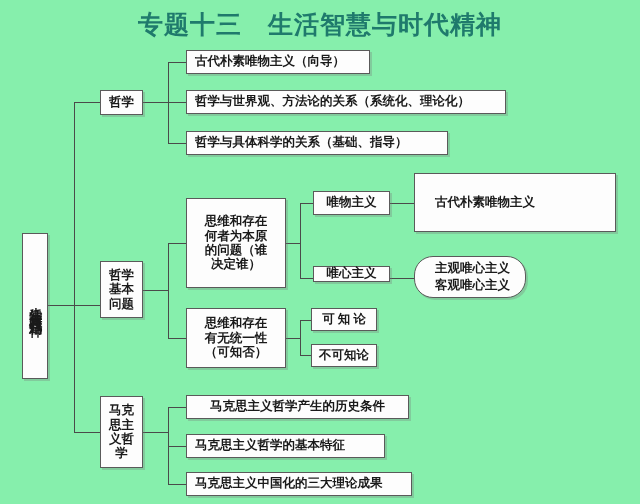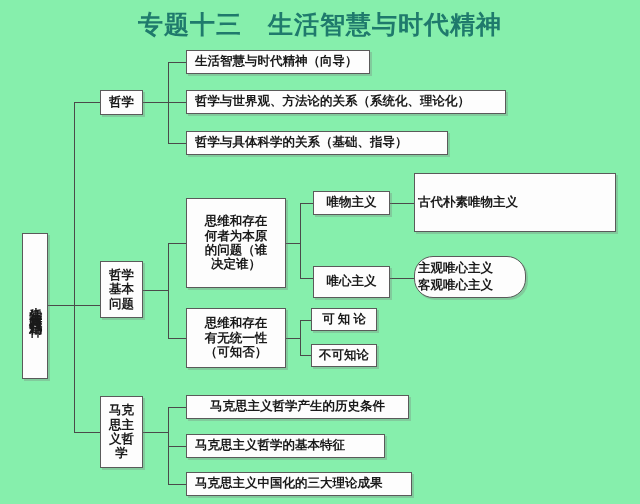--- a/index.html
+++ b/index.html
@@ -68,21 +68,21 @@
     letter-spacing: 2px;
     font-size: 13px;
     padding: 4px 0;
   }
   .node .ln { display: block; }
   .multi {
     flex-direction: column;
     align-items: flex-start;
     justify-content: center;
     text-align: left;
-    padding-left: 3px;
+    padding-left: 20px;
     line-height: 1.38;
   }
 </style>
 </head>
 <body>
 
 <div id="canvas">
 
   <div id="title">专题十三　生活智慧与时代精神</div>
 
@@ -123,21 +123,21 @@
       <path d="M168 407 L186 407"></path>
       <path d="M168 446 L186 446"></path>
       <path d="M168 484 L186 484"></path>
     </g>
   </svg>
 
   <div class="node vertical-root" style="left:22px; top:233px; width:26px; height:146px;">生活智慧与时代精神</div>
 
   <div class="node" style="left:100px; top:90px; width:43px; height:25px;">哲学</div>
 
-  <div class="node left-align" style="left:186px; top:50px; width:184px; height:24px;">生活智慧与时代精神（向导）</div>
+  <div class="node left-align" style="left:186px; top:50px; width:184px; height:24px;">古代朴素唯物主义（向导）</div>
 
   <div class="node left-align" style="left:186px; top:131px; width:262px; height:24px;">哲学与具体科学的关系（基础、指导）</div>
 
   <div class="node left-align" style="left:186px; top:90px; width:320px; height:24px;">哲学与世界观、方法论的关系（系统化、理论化）</div>
 
   <div class="node stack" style="left:100px; top:261px; width:43px; height:57px;">
     <span class="ln">哲学</span>
     <span class="ln">基本</span>
     <span class="ln">问题</span>
   </div>
@@ -154,21 +154,21 @@
     <span class="ln">有无统一性</span>
     <span class="ln">（可知否）</span>
   </div>
 
   <div class="node" style="left:313px; top:191px; width:77px; height:24px;">唯物主义</div>
 
   <div class="node multi" style="left:414px; top:173px; width:202px; height:59px;">
     <span class="ln">古代朴素唯物主义</span>
   </div>
 
-  <div class="node" style="left:313px; top:266px; width:77px; height:32px;">唯心主义</div>
+  <div class="node" style="left:313px; top:266px; width:77px; height:16px;">唯心主义</div>
 
   <div class="node multi" style="left:414px; top:256px; width:112px; height:42px;border-radius:19px;">
     <span class="ln">主观唯心主义</span>
     <span class="ln">客观唯心主义</span>
   </div>
 
   <div class="node" style="left:311px; top:308px; width:66px; height:23px;">可 知 论</div>
 
   <div class="node" style="left:311px; top:344px; width:66px; height:23px;">不可知论</div>
 

